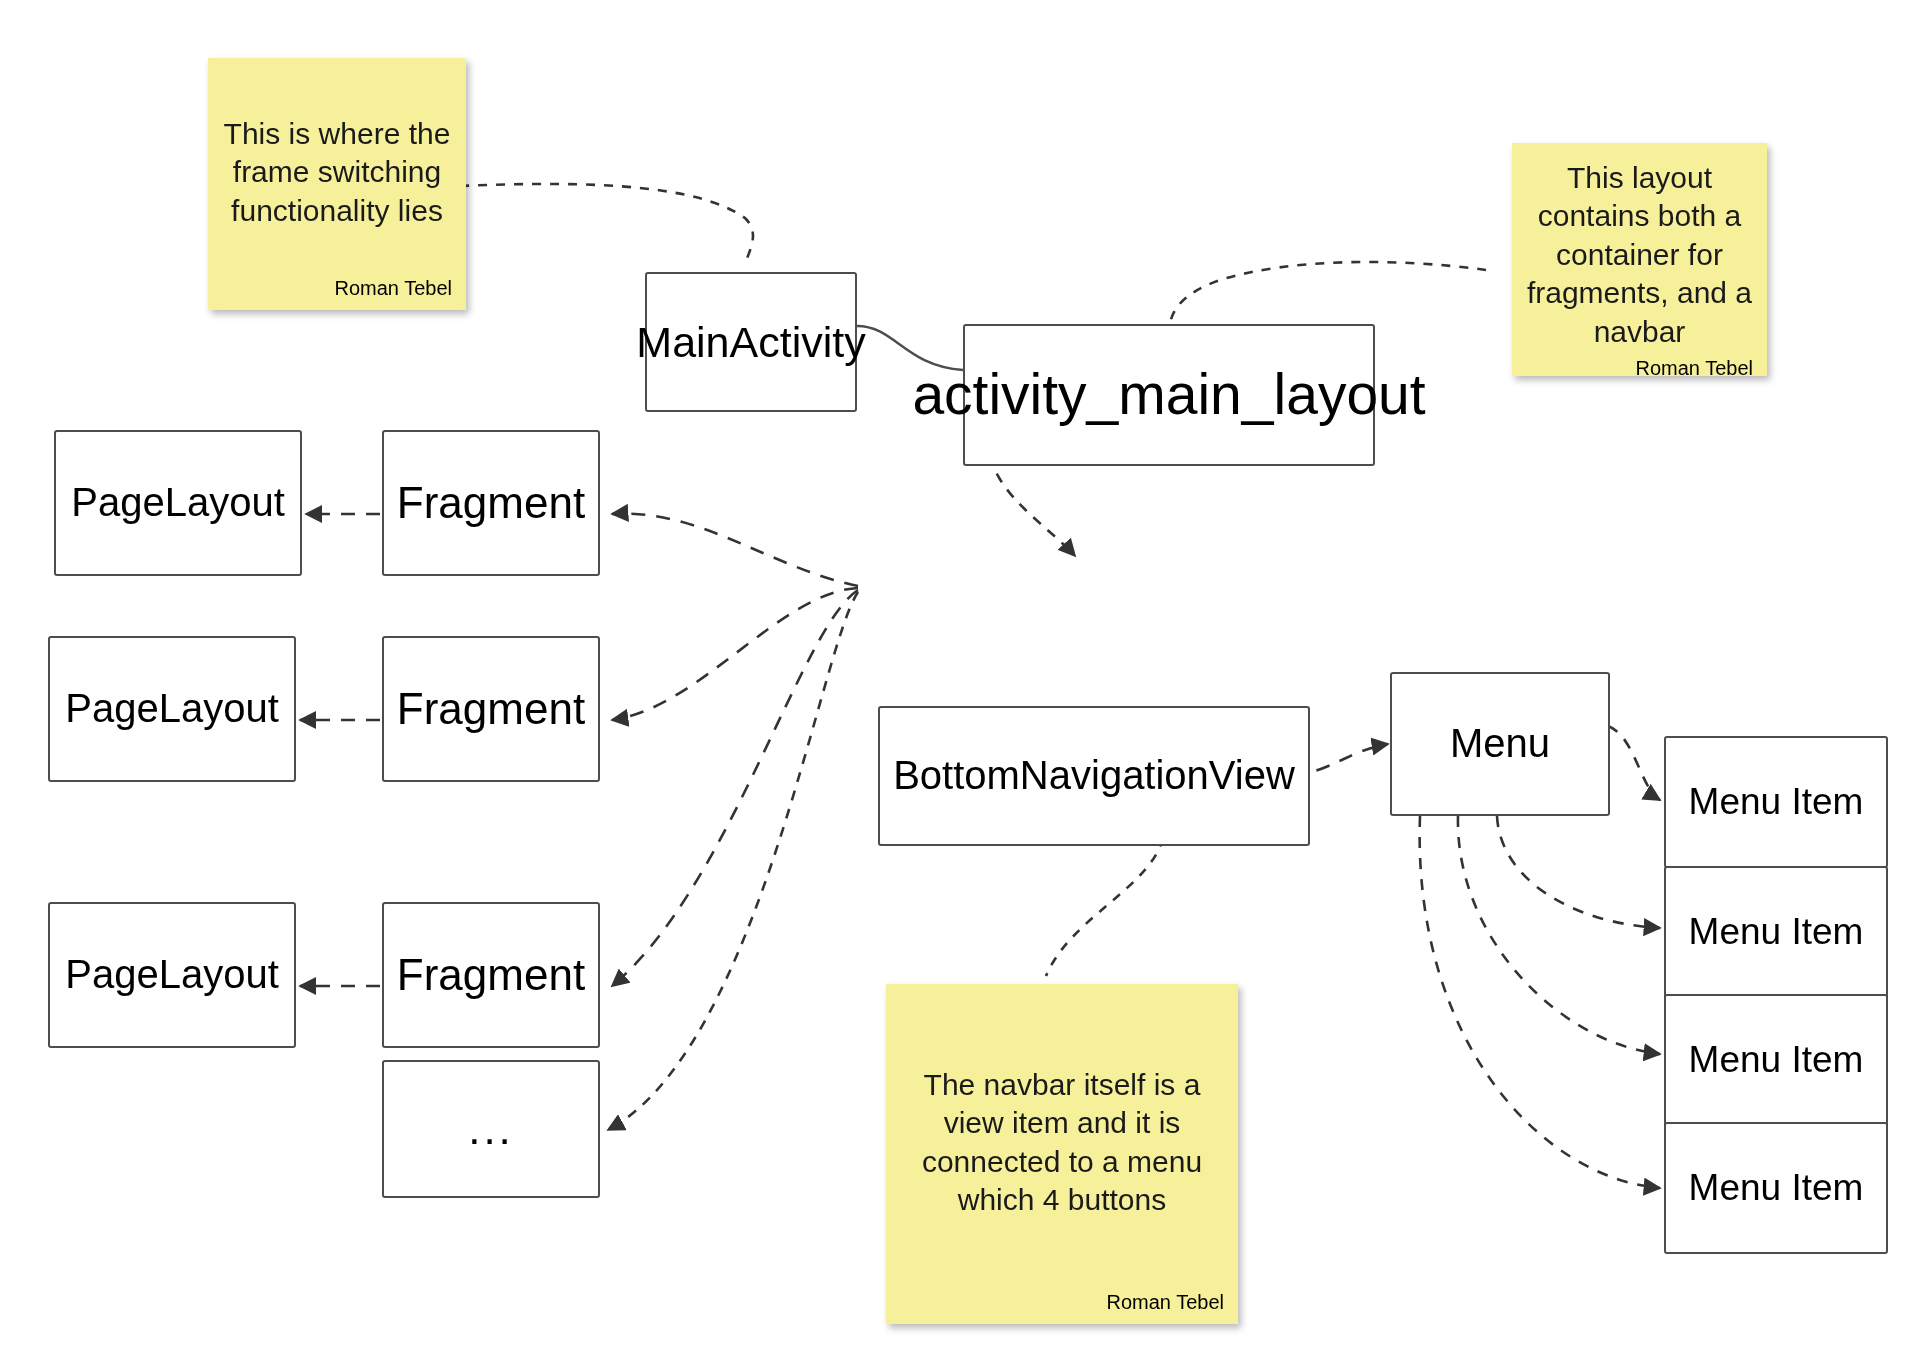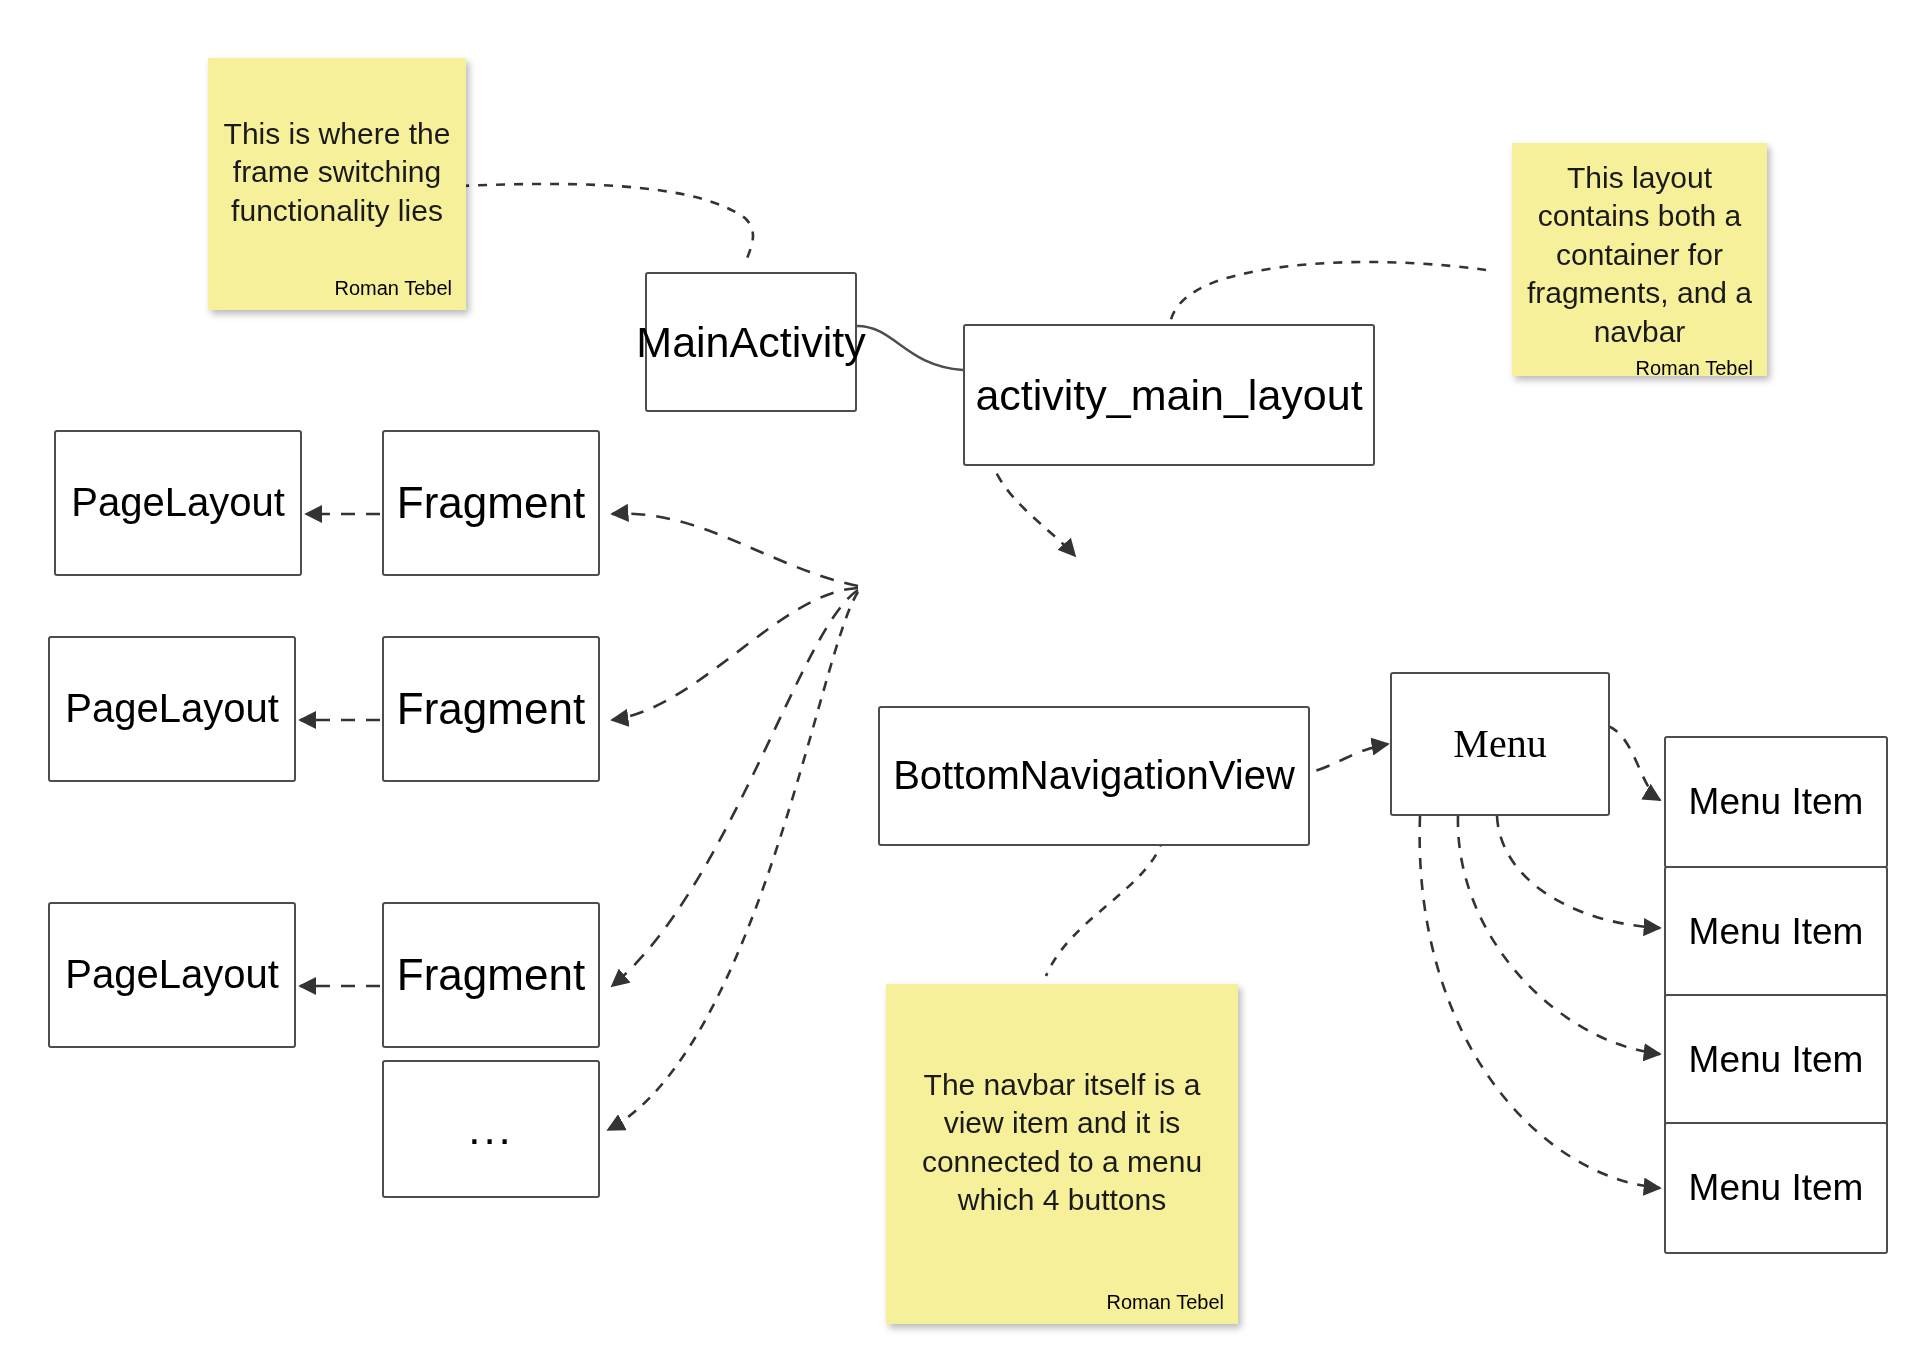--- a/index.html
+++ b/index.html
@@ -37,27 +37,27 @@
     display: flex;
     align-items: center;
     justify-content: center;
     text-align: center;
     color: #000000;
     line-height: 1.08;
     font-family: "Liberation Sans", sans-serif;
   }
   .node span { display: block; padding: 0 2px; }
   .n-main      { font-size: 43px; margin-top: 10px; }
-  .n-layout    { font-size: 43px; }
+  .n-layout    { font-size: 57px; }
   .n-frame     { font-size: 40px; }
   .n-bottomnav { font-size: 40px; }
   .n-page      { font-size: 40px; }
   .n-fragment  { font-size: 44px; }
   .n-ellipsis  { font-size: 44px; letter-spacing: 3px; }
-  .n-menu      { font-size: 40px; font-family: Liberation Serif, serif; }
+  .n-menu      { font-size: 40px; }
   .n-menuitem  { font-size: 37px; }
 
   .note {
     position: absolute;
     box-sizing: border-box;
     background: #f7f09a;
     border: none;
     box-shadow: 3px 4px 7px rgba(0,0,0,0.28);
     padding: 16px 14px 10px 14px;
     display: flex;

